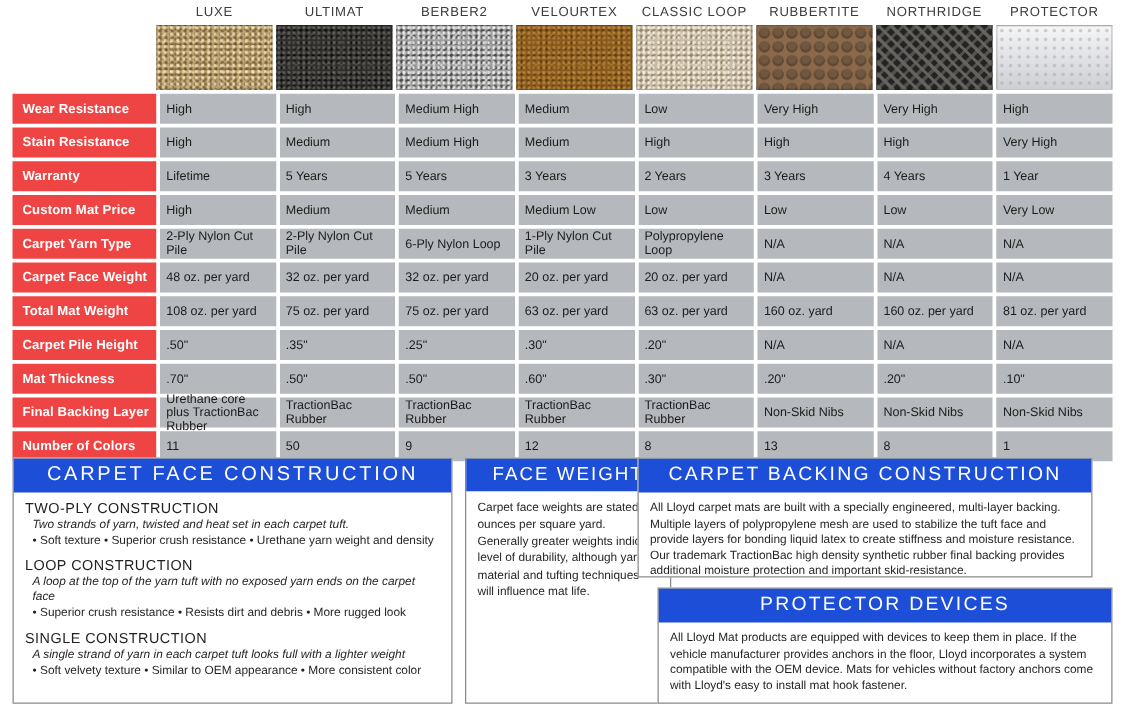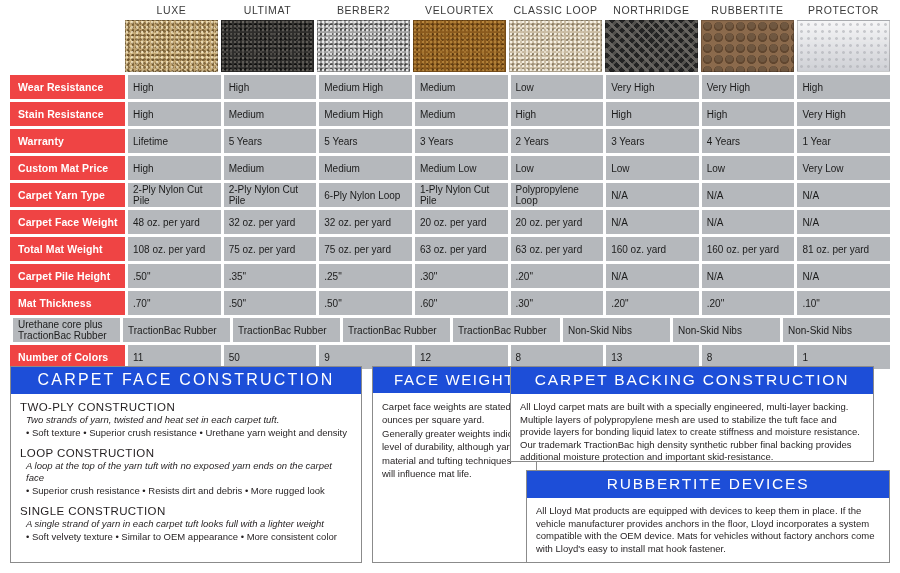--- a/index.html
+++ b/index.html
@@ -162,26 +162,26 @@
       </div>
       <div class="hcell">
         <div class="htitle">VELOURTEX</div>
         <div class="swatch sw-velourtex"></div>
       </div>
       <div class="hcell">
         <div class="htitle">CLASSIC LOOP</div>
         <div class="swatch sw-classicloop"></div>
       </div>
       <div class="hcell">
+        <div class="htitle">RUBBERTITE</div>
+        <div class="swatch sw-rubbertite"></div>
+      </div>
+      <div class="hcell">
         <div class="htitle">NORTHRIDGE</div>
         <div class="swatch sw-northridge"></div>
-      </div>
-      <div class="hcell">
-        <div class="htitle">RUBBERTITE</div>
-        <div class="swatch sw-rubbertite"></div>
       </div>
       <div class="hcell">
         <div class="htitle">PROTECTOR</div>
         <div class="swatch sw-protector"></div>
       </div>
     </div>
 
     <div id="table-body">
         <div class="trow">
           <div class="rowlabel">Wear Resistance</div>
@@ -276,20 +276,21 @@
           <div class="cell">.70"</div>
           <div class="cell">.50"</div>
           <div class="cell">.50"</div>
           <div class="cell">.60"</div>
           <div class="cell">.30"</div>
           <div class="cell">.20"</div>
           <div class="cell">.20"</div>
           <div class="cell">.10"</div>
         </div>
         <div class="trow">
+          <div class="rowlabel">Final Backing Layer</div>
           <div class="cell">Urethane core plus TractionBac Rubber</div>
           <div class="cell">TractionBac Rubber</div>
           <div class="cell">TractionBac Rubber</div>
           <div class="cell">TractionBac Rubber</div>
           <div class="cell">TractionBac Rubber</div>
           <div class="cell">Non-Skid Nibs</div>
           <div class="cell">Non-Skid Nibs</div>
           <div class="cell">Non-Skid Nibs</div>
         </div>
         <div class="trow">
@@ -337,20 +338,20 @@
     </div>
 
     <div class="panel" id="p-backing">
       <div class="ptitle">CARPET BACKING CONSTRUCTION</div>
       <div class="pbody">
         <p class="para">All Lloyd carpet mats are built with a specially engineered, multi-layer backing. Multiple layers of polypropylene mesh are used to stabilize the tuft face and provide layers for bonding liquid latex to create stiffness and moisture resistance. Our trademark TractionBac high density synthetic rubber final backing provides additional moisture protection and important skid-resistance.</p>
       </div>
     </div>
 
     <div class="panel" id="p-anchor">
-      <div class="ptitle">RUBBERTITE DEVICES</div>
+      <div class="ptitle">PROTECTOR DEVICES</div>
       <div class="pbody">
         <p class="para">All Lloyd Mat products are equipped with devices to keep them in place. If the vehicle manufacturer provides anchors in the floor, Lloyd incorporates a system compatible with the OEM device. Mats for vehicles without factory anchors come with Lloyd's easy to install mat hook fastener.</p>
       </div>
     </div>
 
   </div>
 </div>
 
 </body></html>

